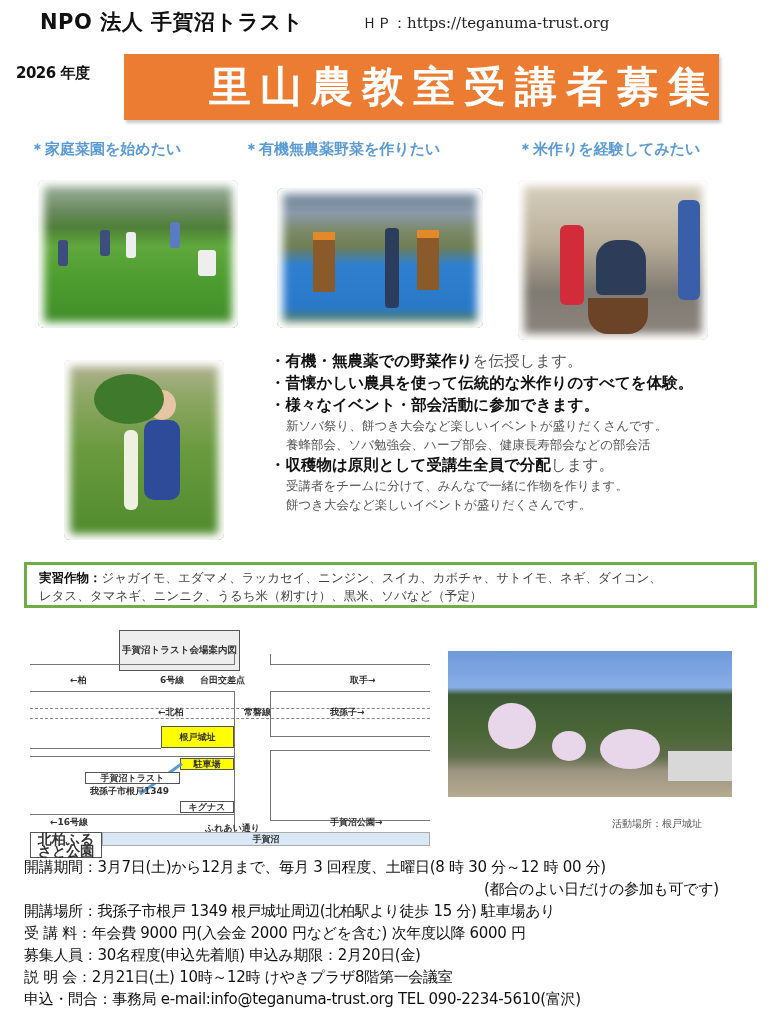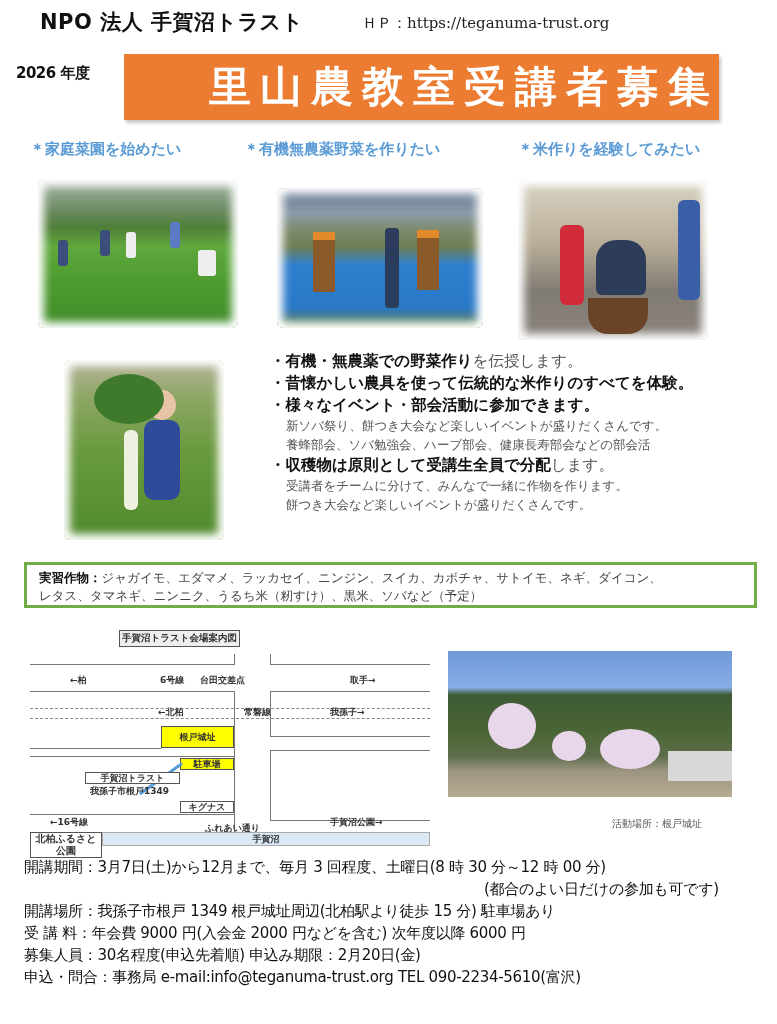--- a/index.html
+++ b/index.html
@@ -47,21 +47,21 @@
   
   .crops { left: 24px; top: 562px; width: 733px; height: 46px; border: 3px solid #70ad47; padding: 4px 12px; font-size: 12.5px;
            line-height: 18px; font-family: "DejaVu Serif", serif; color: #444; white-space: nowrap; }
   .crops b { font-family: "DejaVu Sans", sans-serif; color: #111; }
 
   
   .map { left: 30px; top: 626px; width: 400px; height: 220px; font-size: 9px; font-weight: bold; color: #333; }
   .map .line { position: absolute; background: #777; }
   .map .dash { position: absolute; border-top: 1px dashed #888; height: 0; }
   .map .lbl { position: absolute; white-space: nowrap; }
-  .map-title { left: 89px; top: 4px; border: 1px solid #555; background: #eee; padding: 1px 2px; font-size: 9.5px; }
+  .map-title { left: 89px; top: 4px; border: 1px solid #555; background: #eee; padding: 13px 2px; font-size: 9.5px; }
   .map .yellow { position: absolute; background: #ffff00; border: 1px solid #555; text-align: center; }
   .map .box { position: absolute; border: 1px solid #555; background: #fff; text-align: center; }
   .map .pond { position: absolute; background: #dae8f6; border: 1px solid #aaa; text-align: center; }
 
   .castle { left: 448px; top: 651px; width: 284px; height: 146px; overflow: hidden;
     background: linear-gradient(180deg, #6f9ad9 0%, #89aee6 25%, #3e5a35 30%, #4a6636 55%, #5e6d4a 72%, #9c9481 82%, #b6ab92 100%); }
   .castle .tree { position: absolute; background: #e8d6ea; border-radius: 50%; }
   .castle .house { position: absolute; left: 220px; top: 100px; width: 64px; height: 30px; background: #d8d8d8; }
   .caption { left: 612px; top: 817px; font-size: 10px; color: #555; white-space: nowrap; font-family: "DejaVu Serif", serif; }
 
@@ -168,32 +168,33 @@
   <div style="position:absolute;left:100px;top:136px;width:52px;height:3px;background:#5b9bd5;transform:rotate(-36deg);transform-origin:right center"></div>
   <div class="box" style="left:55px;top:146px;width:95px;height:12px;line-height:10px">手賀沼トラスト</div>
   <div class="lbl" style="left:60px;top:159px">我孫子市根戸1349</div>
   <div class="box" style="left:150px;top:175px;width:54px;height:12px;line-height:10px">キグナス</div>
 
   <div class="line" style="left:0;top:188px;width:204px;height:1px"></div>
   <div class="line" style="left:240px;top:194px;width:160px;height:1px"></div>
   <div class="lbl" style="left:20px;top:190px">←16号線</div>
   <div class="lbl" style="left:175px;top:196px">ふれあい通り</div>
   <div class="lbl" style="left:300px;top:190px">手賀沼公園→</div>
-  <div class="box" style="left:0;top:206px;width:72px;height:26px;line-height:12px;font-size:10px;white-space:normal">北柏ふるさと公園</div>
+  <div class="box" style="left:0;top:206px;width:72px;height:26px;line-height:12px;font-size:14px;white-space:normal">北柏ふるさと公園</div>
   <div class="pond" style="left:72px;top:206px;width:328px;height:14px;line-height:12px">手賀沼</div>
 </div>
 
 <div class="abs castle">
   <div class="tree" style="left:40px;top:52px;width:48px;height:46px"></div>
   <div class="tree" style="left:104px;top:80px;width:34px;height:30px"></div>
   <div class="tree" style="left:152px;top:78px;width:60px;height:40px"></div>
   <div class="house"></div>
 </div>
 <div class="abs caption">活動場所：根戸城址</div>
 
 <div class="abs details">
   <div class="row">開講期間：3月7日(土)から12月まで、毎月 3 回程度、土曜日(8 時 30 分～12 時 00 分)</div>
   <div class="row indent">(都合のよい日だけの参加も可です)</div>
   <div class="row">開講場所：我孫子市根戸 1349  根戸城址周辺(北柏駅より徒歩 15 分)  駐車場あり</div>
   <div class="row">受  講  料：年会費 9000 円(入会金 2000 円などを含む)  次年度以降 6000 円</div>
   <div class="row">募集人員：30名程度(申込先着順)  申込み期限：2月20日(金)</div>
+  <div class="row">説  明  会：2月21日(土) 10時～12時   けやきプラザ8階第一会議室</div>
   <div class="row">申込・問合：事務局  e-mail:info@teganuma-trust.org  TEL 090-2234-5610(富沢)</div>
 </div>
 
 </body></html>

